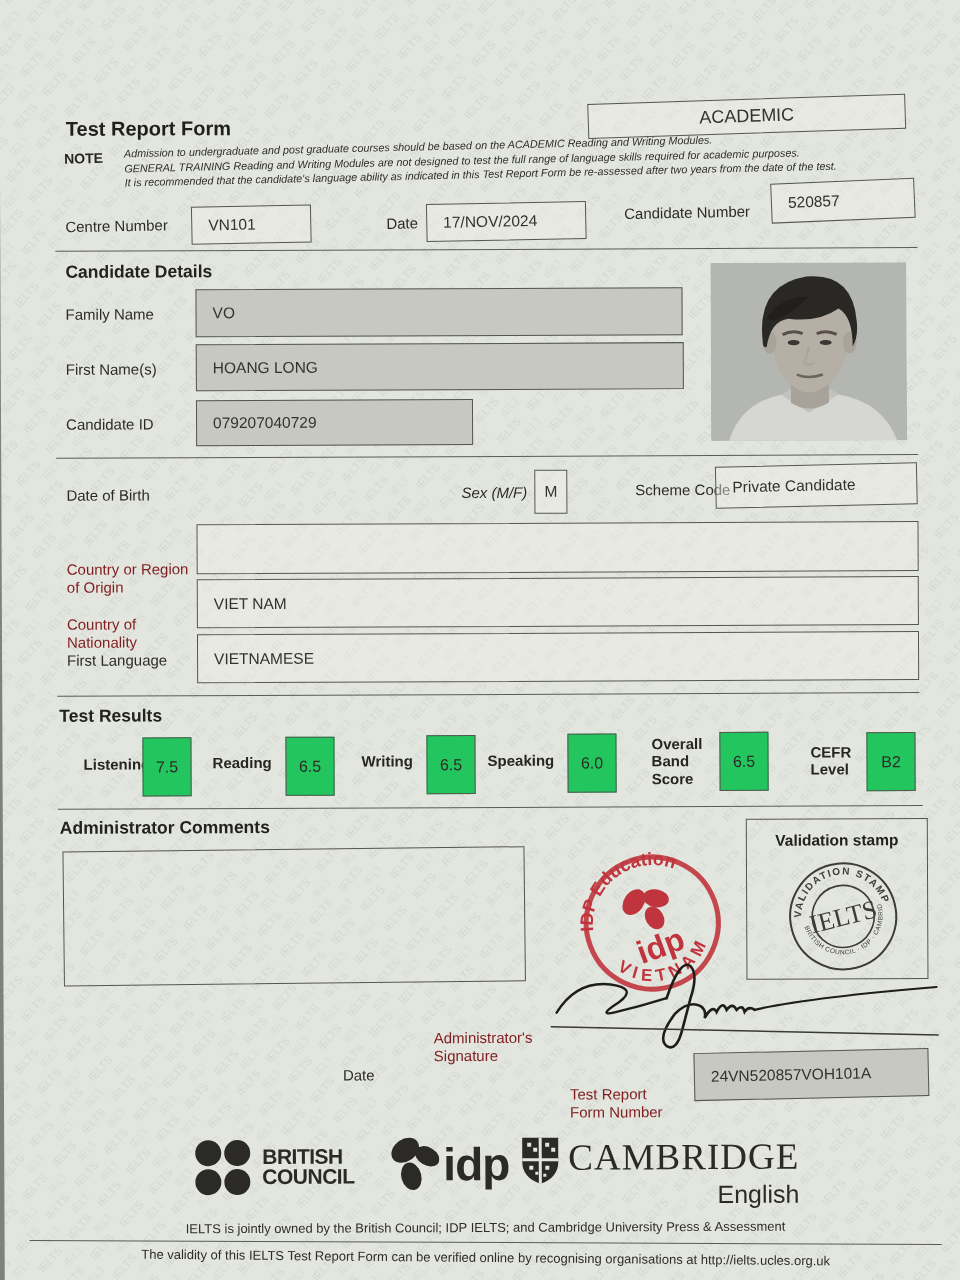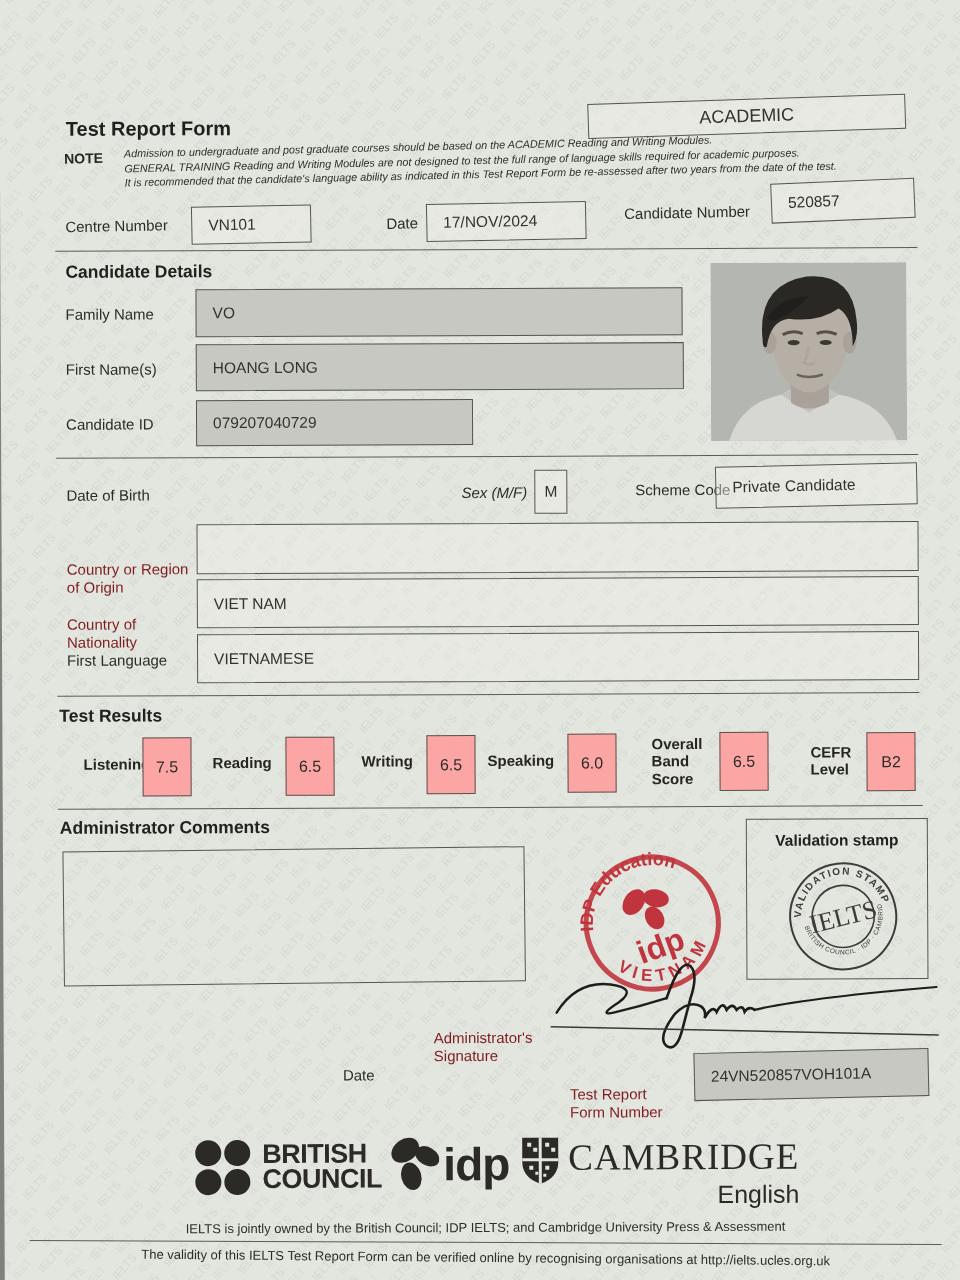--- a/index.html
+++ b/index.html
@@ -30,31 +30,31 @@
   .fbox.gray{background:#c6c8c1;}
   .fbox.center{justify-content:center;padding-left:0;}
   .rule{position:absolute;height:0;border-top:1.6px solid #5a5b55;}
   .brand{font-size:64px;font-weight:bold;letter-spacing:-2px;color:#1b1b18;line-height:1;}
   .brand sup{font-size:15px;letter-spacing:0;vertical-align:super;}
   .subtitle{font-size:20px;font-weight:bold;color:#1f1f1b;text-align:right;}
   .notelbl{font-size:14px;font-weight:bold;color:#26261f;}
   .noteline{font-size:10.8px;font-style:italic;color:#2e2e28;line-height:1.35;}
   .scorebox{
     position:absolute;width:47px;height:57px;
-    border:1.6px solid #55564f;background:#fca5a5;
+    border:1.6px solid #55564f;background:#22c55e;
     display:flex;align-items:center;justify-content:center;
     font-size:16px;color:#2d2d27;
   }
   .scorelbl{position:absolute;font-size:15px;font-weight:bold;color:#26261f;line-height:1.15;}
   .stampbox{
     position:absolute;border:1.6px solid #55564f;box-sizing:border-box;
     text-align:center;
   }
   .stampbox .cap{font-size:15.5px;font-weight:bold;color:#22221e;margin-top:12px;}
-  .bc-text{font-size:27px;font-weight:bold;line-height:0.93;letter-spacing:-0.5px;color:#2b2a27;}
+  .bc-text{font-size:21px;font-weight:bold;line-height:0.93;letter-spacing:-0.5px;color:#2b2a27;}
   .idp-text{font-size:46px;font-weight:bold;color:#2b2a27;letter-spacing:-1px;}
   .cam-text{font-family:"Liberation Serif", serif;font-size:37px;color:#2b2a27;letter-spacing:1px;}
   .cam-eng{font-size:25px;color:#2b2a27;}
   .footline{font-size:13px;color:#2e2e28;text-align:center;width:100%;}
 </style>
 </head>
 <body>
 
 <div class="paper">
 

